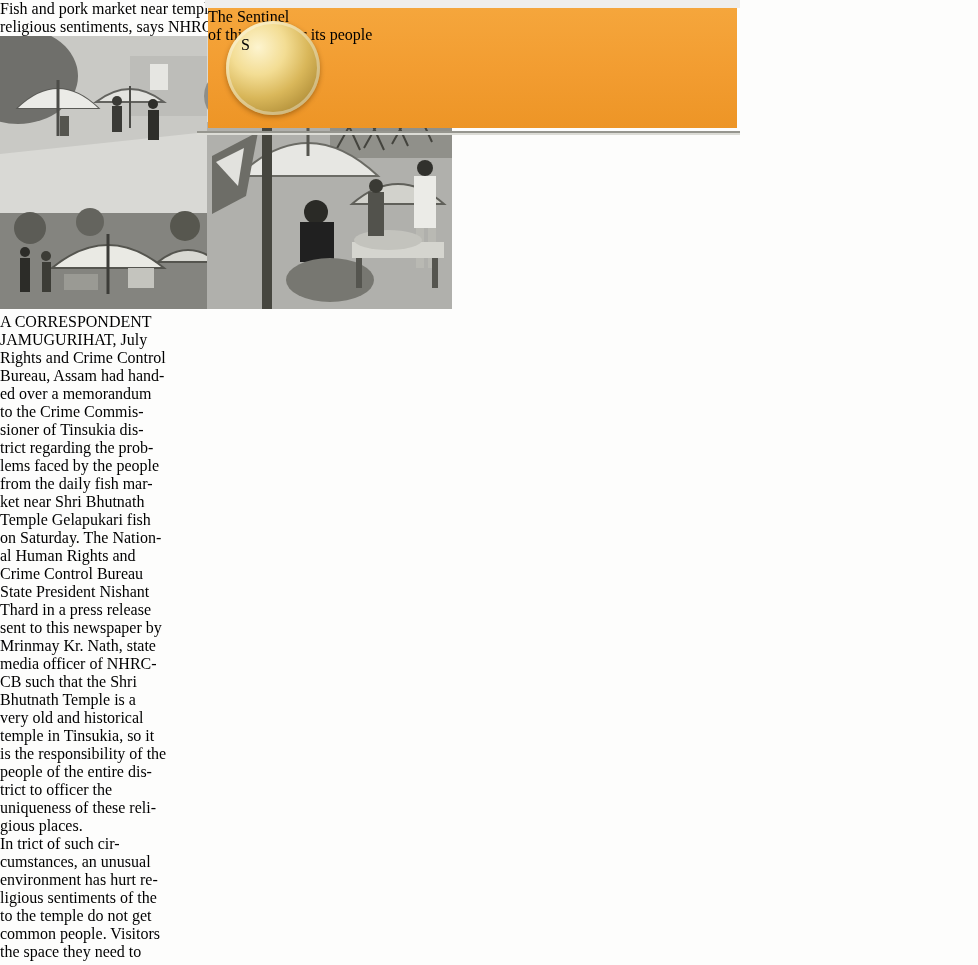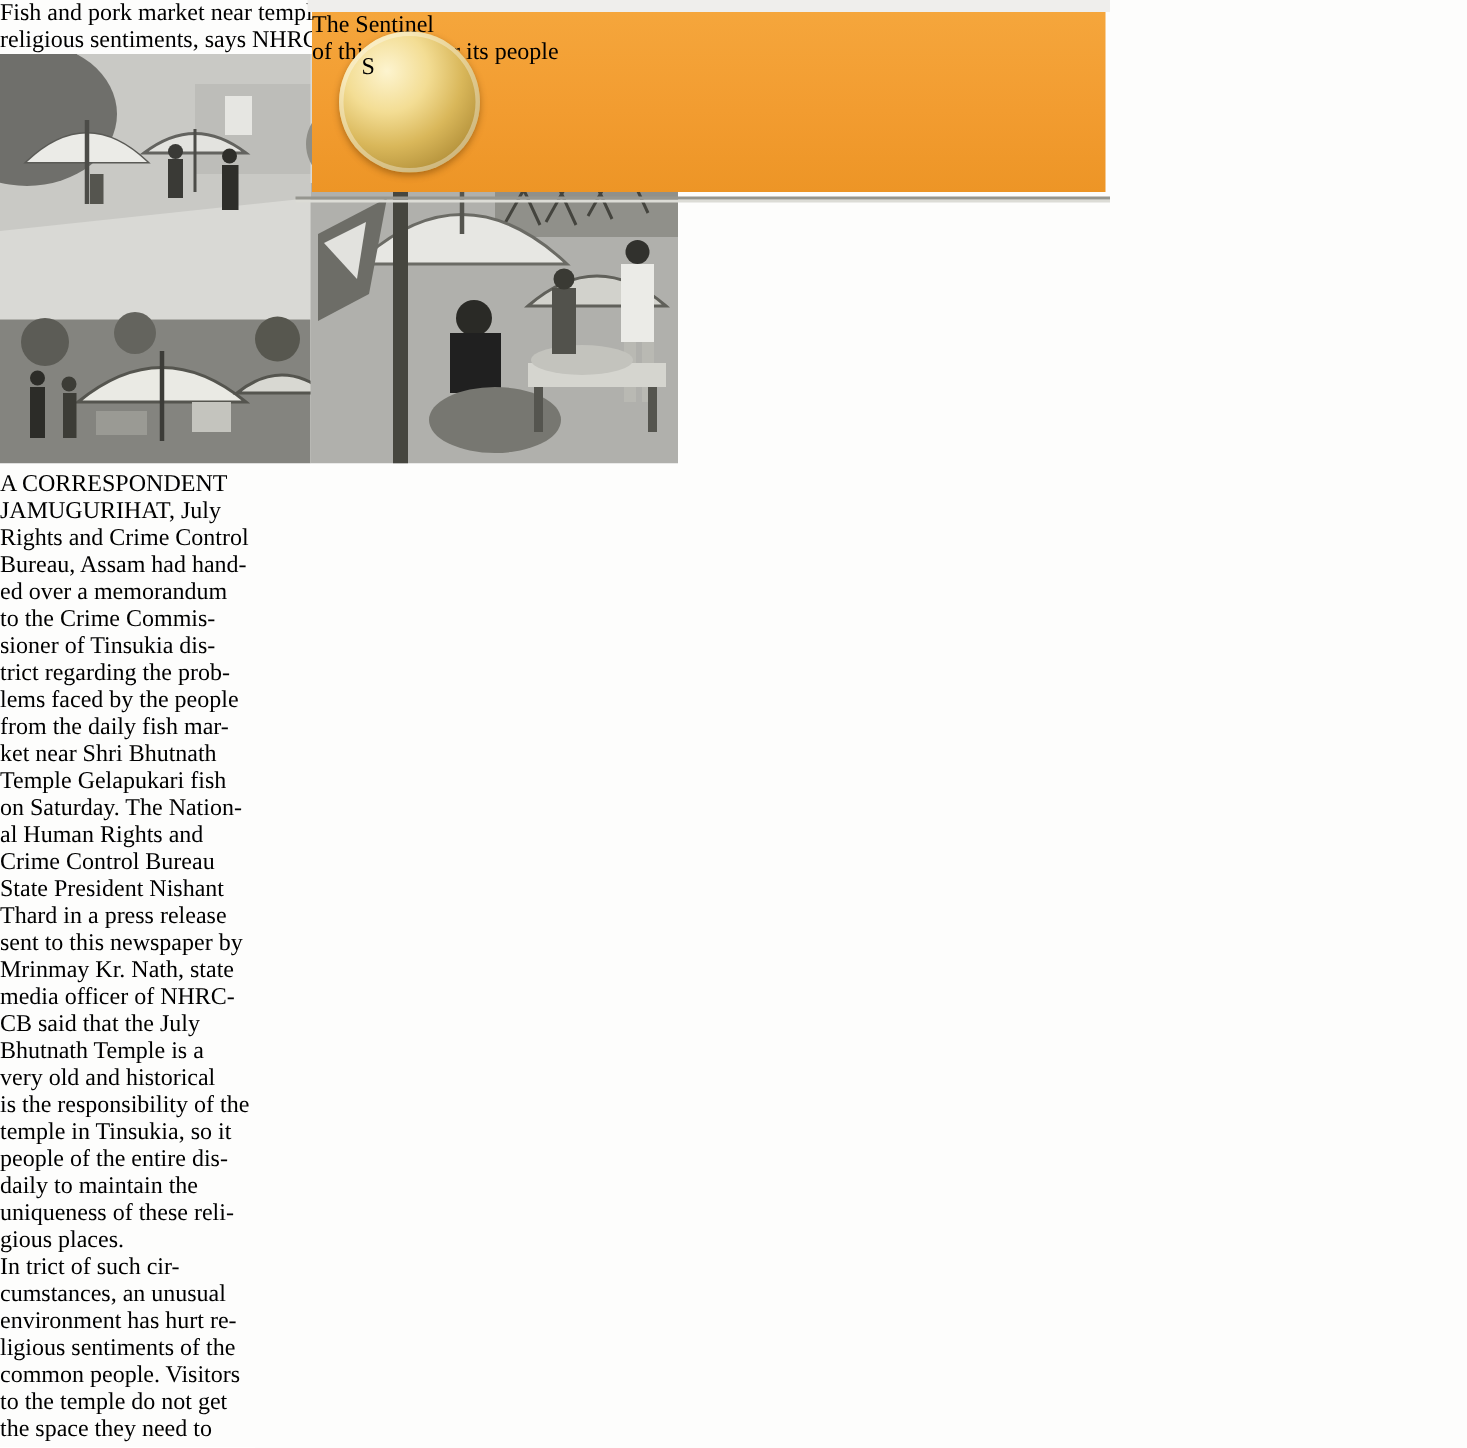--- a/index.html
+++ b/index.html
@@ -171,33 +171,33 @@
       <div class="tline">on Saturday. The Nation-</div>
       <div class="tline">al Human Rights and</div>
     </div>
   <div class="news-col col2">
       <div class="tline">Crime Control Bureau</div>
       <div class="tline">State President Nishant</div>
       <div class="tline">Thard in a press release</div>
       <div class="tline">sent to this newspaper by</div>
       <div class="tline">Mrinmay Kr. Nath, state</div>
       <div class="tline">media officer of NHRC-</div>
-      <div class="tline">CB said that the July</div>
+      <div class="tline">CB such that the Shri</div>
       <div class="tline">Bhutnath Temple is a</div>
       <div class="tline">very old and historical</div>
+      <div class="tline">temple in Tinsukia, so it</div>
       <div class="tline">is the responsibility of the</div>
-      <div class="tline">temple in Tinsukia, so it</div>
       <div class="tline">people of the entire dis-</div>
-      <div class="tline">daily to maintain the</div>
+      <div class="tline">trict to officer the</div>
       <div class="tline">uniqueness of these reli-</div>
       <div class="tline nj">gious places.</div>
       <div class="tline ind">In trict of such cir-</div>
     </div>
   <div class="news-col col3">
       <div class="tline">cumstances, an unusual</div>
       <div class="tline">environment has hurt re-</div>
       <div class="tline">ligious sentiments of the</div>
+      <div class="tline">to the temple do not get</div>
       <div class="tline">common people. Visitors</div>
-      <div class="tline">to the temple do not get</div>
       <div class="tline">the space they need to</div>
     </div>
 
 </div>
 
 </body></html>

